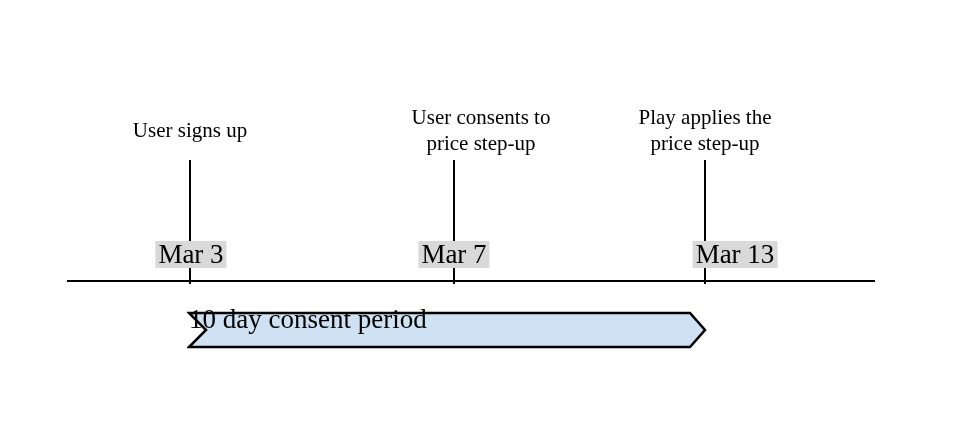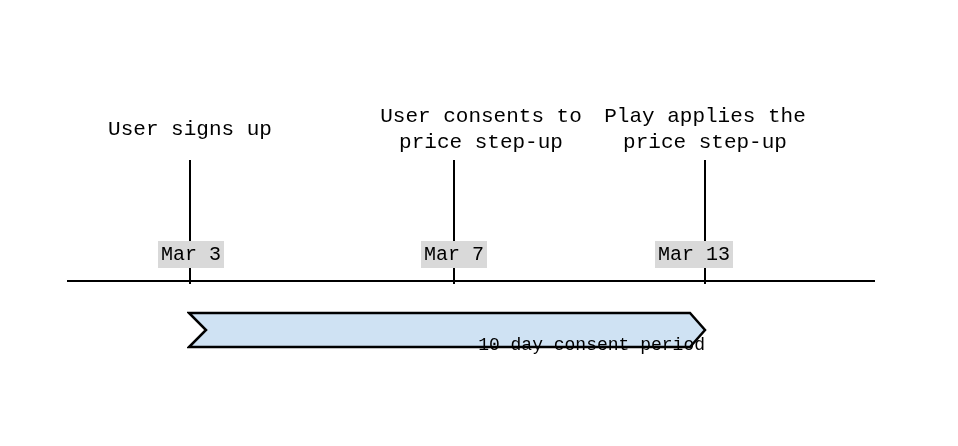--- a/index.html
+++ b/index.html
@@ -6,21 +6,21 @@
     margin: 0;
     padding: 0;
     background: #ffffff;
   }
   .canvas {
     position: relative;
     width: 958px;
     height: 446px;
     background: #ffffff;
     overflow: hidden;
-    font-family: Liberation Mono, monospace;
+    font-family: Liberation Serif, serif;
     color: #000000;
   }
   .axis {
     position: absolute;
     left: 67px;
     top: 280px;
     width: 808px;
     height: 2px;
     background: #000000;
   }
@@ -43,40 +43,40 @@
     white-space: pre-line;
   }
   .event-title.e0 { left: 190px; top: 117px; }
   .event-title.e1 { left: 481px; top: 104px; }
   .event-title.e2 { left: 705px; top: 104px; text-align: center; }
   .date-label {
     position: absolute;
     top: 241px;
     transform: translateX(-50%);
     background: #d9d9d9;
-    font-size: 20px;
+    font-size: 27px;
     line-height: 27px;
     padding: 0 3px;
     white-space: nowrap;
   }
   .date-label.d0 { left: 191px; }
   .date-label.d1 { left: 454px; }
-  .date-label.d2 { left: 694px; text-align: right; }
+  .date-label.d2 { left: 735px; text-align: right; }
   .banner-svg {
     position: absolute;
     left: 187px;
     top: 310px;
   }
   .banner-label {
     position: absolute;
     left: 189px;
-    top: 332px;
+    top: 306px;
     width: 516px;
-    text-align: right;
-    font-size: 18px;
+    text-align: left;
+    font-size: 27px;
     line-height: 26px;
   }
 </style>
 </head>
 <body>
 
 <div class="canvas">
 
   <div class="axis"></div>
 

